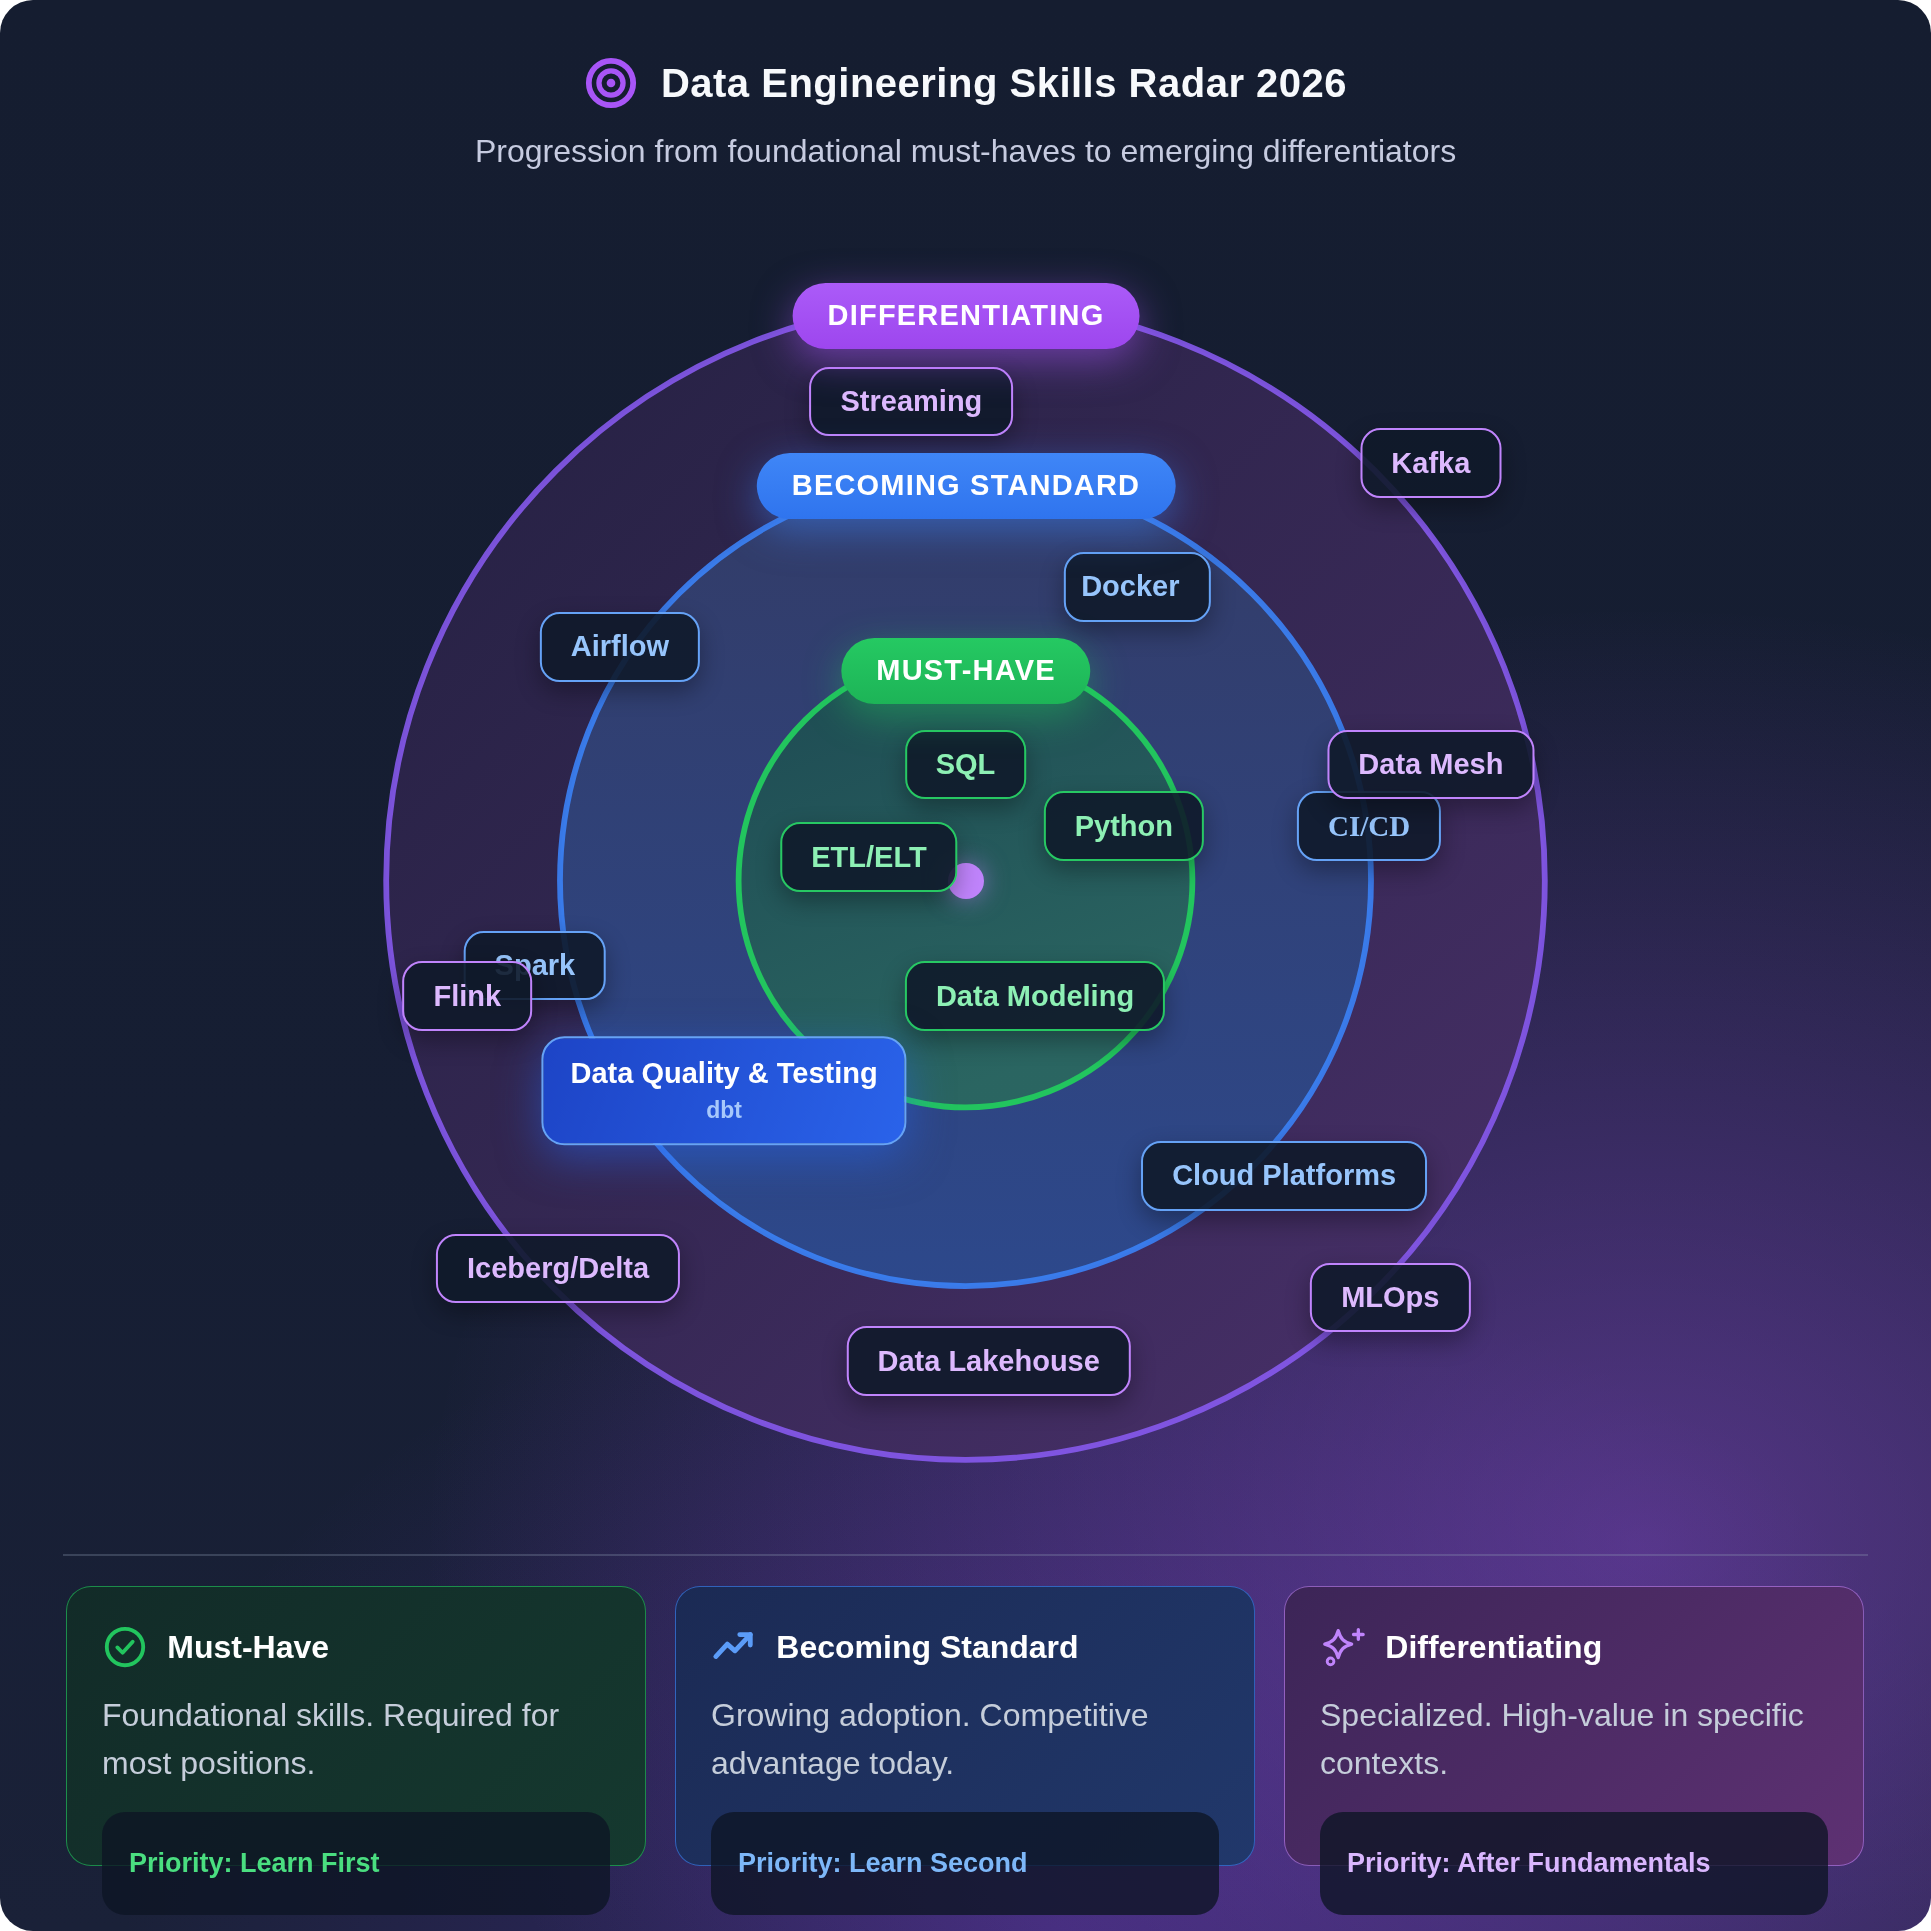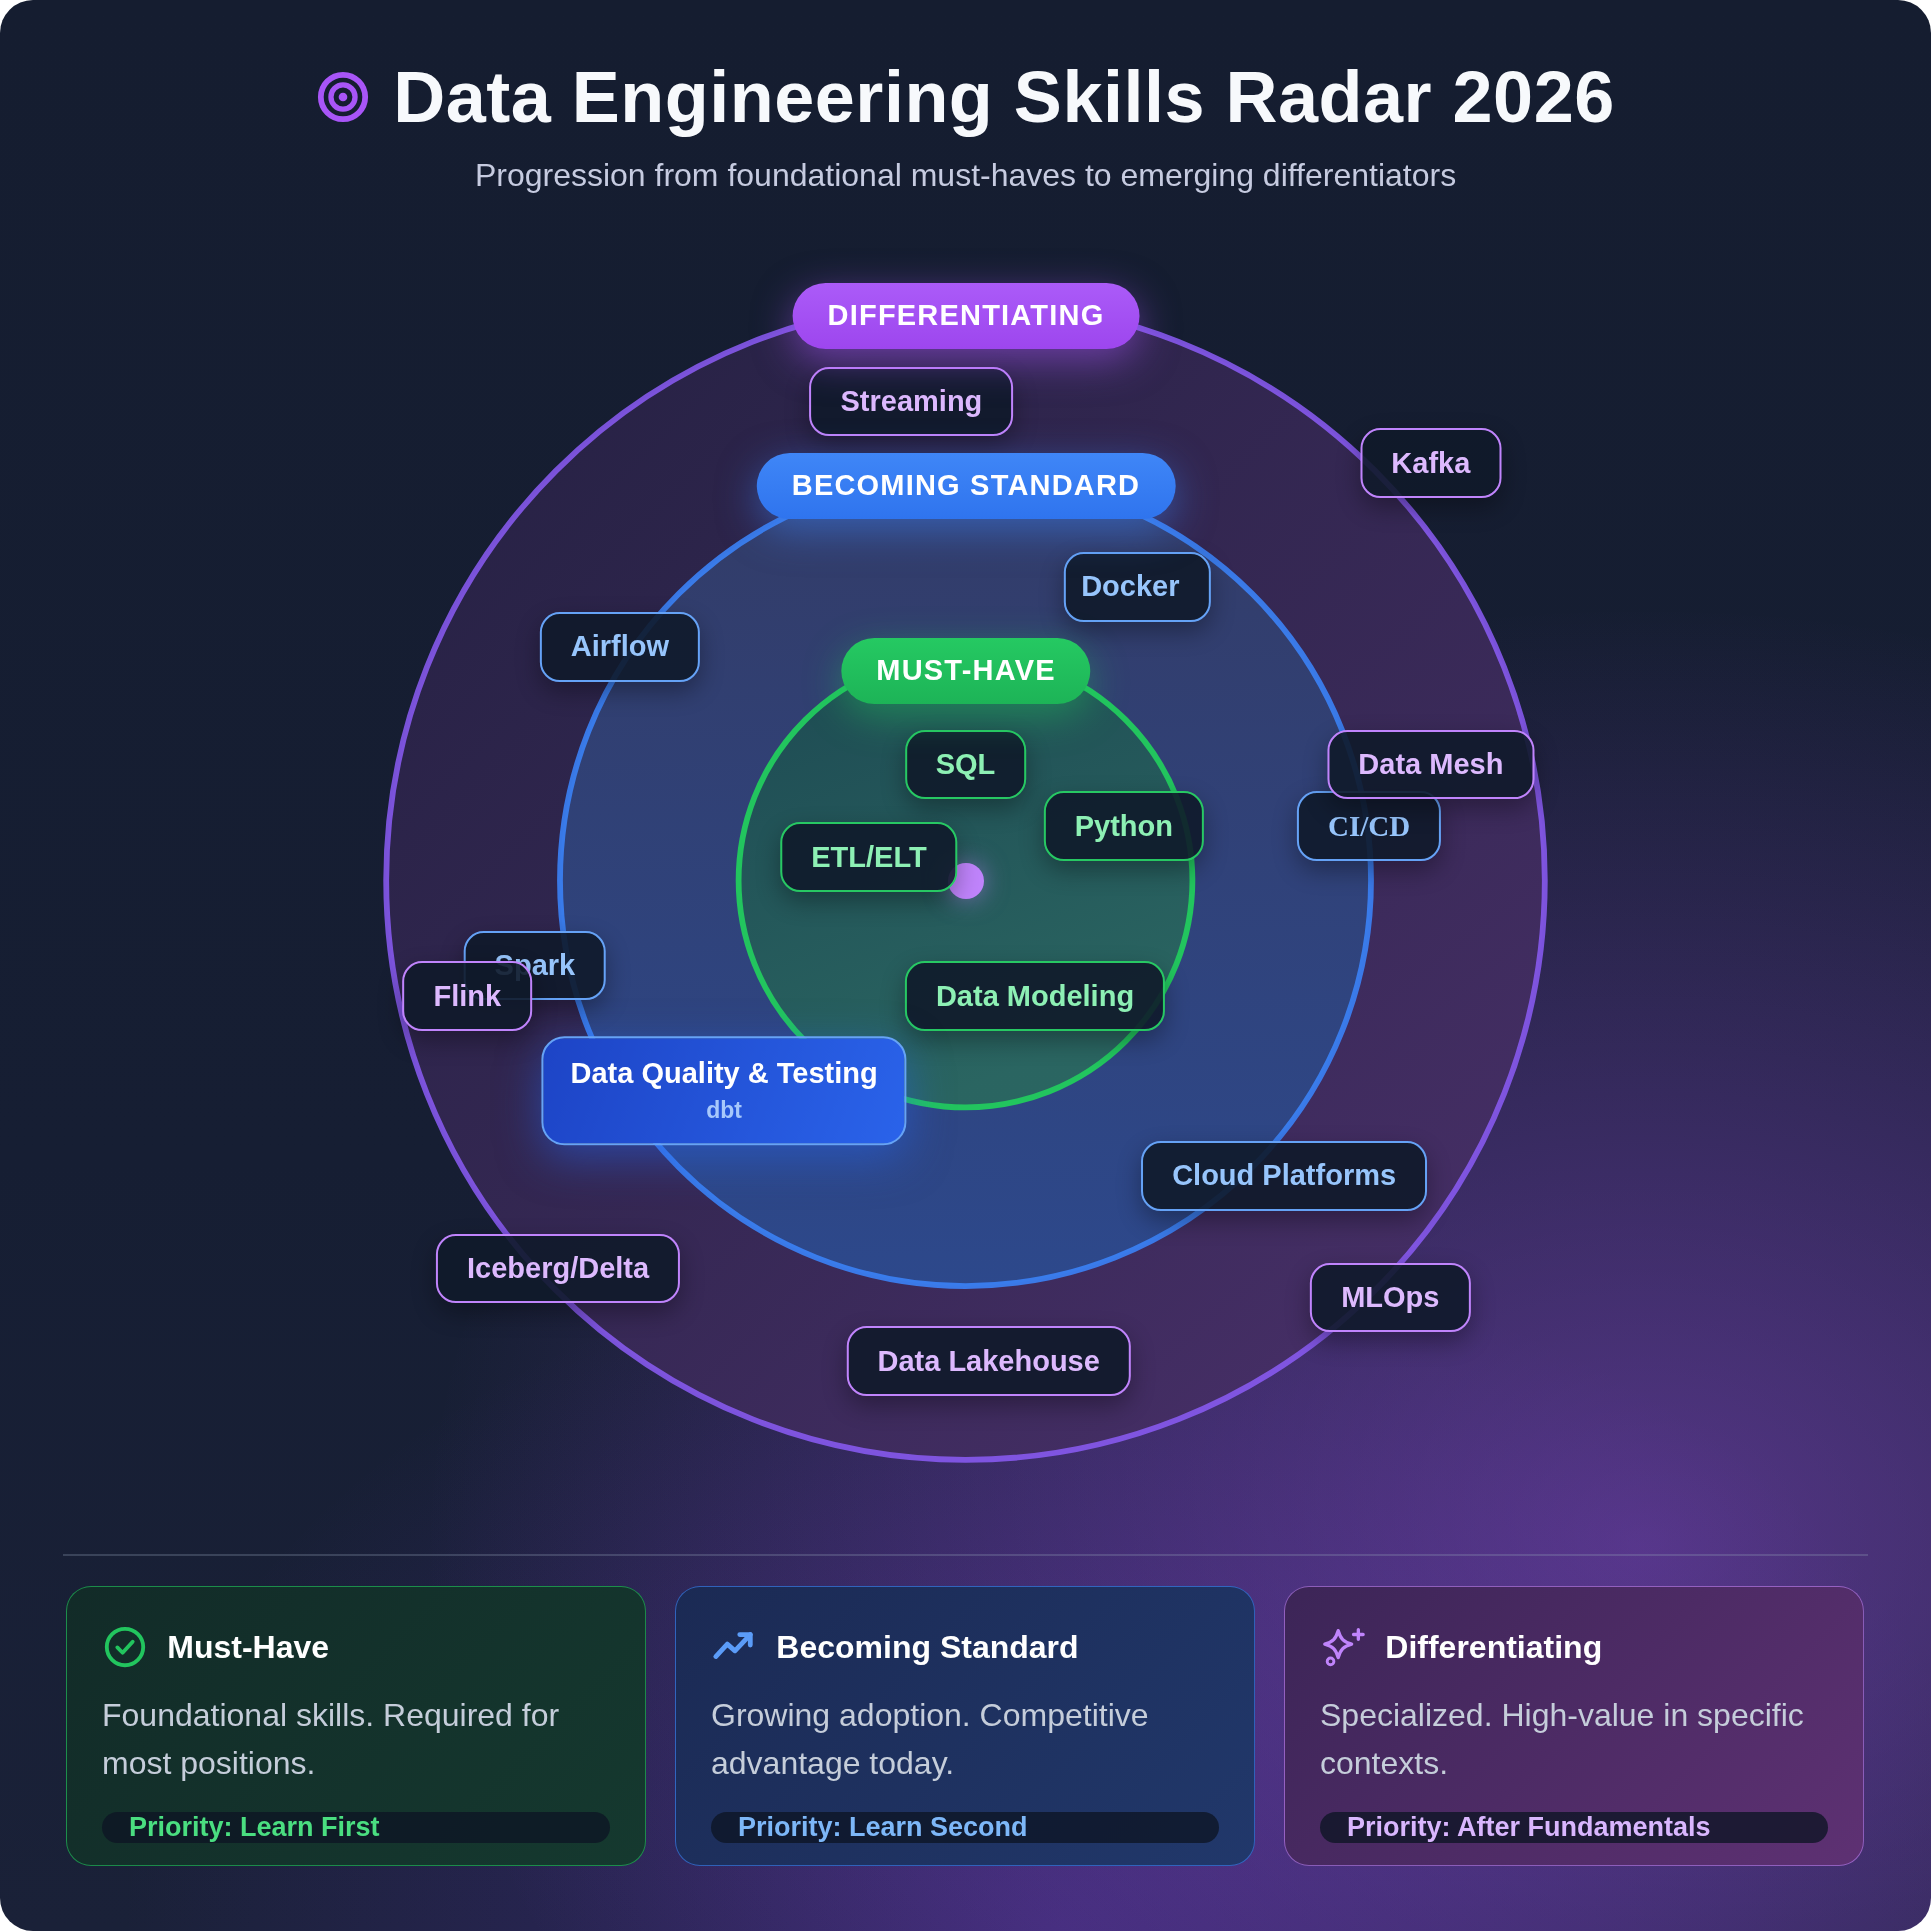--- a/index.html
+++ b/index.html
@@ -7,21 +7,21 @@
   .page{position:absolute;inset:0;border-radius:33px;overflow:hidden;
     background:
       radial-gradient(1690px 1303px at 85% 80%, rgba(168,85,247,0.42), rgba(168,85,247,0.10) 55%, rgba(168,85,247,0) 72%),
       radial-gradient(1448px 1062px at 55% 100%, rgba(124,58,237,0.28), rgba(124,58,237,0) 65%),
       linear-gradient(180deg,#151d30 0%,#161e33 60%,#1a2138 100%);
   }
 
   
   .header{position:absolute;top:56px;left:0;width:100%;text-align:center;z-index:6;}
   .title-row{display:inline-flex;align-items:center;gap:23px;}
-  .title{font-size:72px;font-weight:800;color:#f7f9fc;letter-spacing:0.5px;}
+  .title{font-size:40px;font-weight:800;color:#f7f9fc;letter-spacing:0.5px;}
   .subtitle{margin-top:19.3px;font-size:32px;color:#c6cbe0;}
 
   
   .radar-svg{position:absolute;left:0;top:0;width:1931px;height:1931px;z-index:0;}
   .center-dot{position:absolute;left:966px;top:881px;width:36px;height:36px;border-radius:50%;
     background:#c084fc;transform:translate(-50%,-50%);z-index:1;box-shadow:0 0 25px rgba(192,132,252,.55);}
 
   .ring-pill{position:absolute;transform:translate(-50%,-50%);z-index:4;color:#ffffff;
     font-size:29px;font-weight:800;letter-spacing:1.2px;padding:16.4px 35px;border-radius:965px;white-space:nowrap;}
   .pill-diff{left:966px;top:316px;background:linear-gradient(180deg,#ab5bf8,#9d46ee);
@@ -44,21 +44,21 @@
   
   .divider{position:absolute;left:63px;right:63px;top:1554px;height:1.9px;background:rgba(148,163,184,0.28);z-index:2;}
   .legend{position:absolute;left:66px;right:67px;top:1586px;display:flex;gap:29px;z-index:5;}
   .card{flex:1 1 0;border:1.9px solid;border-radius:25px;padding:37px 35px;box-sizing:border-box;height:280px;}
   .card-must{background:linear-gradient(135deg,#122b28 0%,#15392f 100%);border-color:rgba(34,197,94,.62);}
   .card-std{background:linear-gradient(135deg,#1b2a54 0%,#21386b 100%);border-color:rgba(59,130,246,.62);}
   .card-diff{background:linear-gradient(135deg,#3c2557 0%,#5e3173 100%);border-color:rgba(192,132,252,.58);}
   .card-head{display:flex;align-items:center;gap:19.3px;}
   .card-title{font-size:32px;font-weight:800;color:#ffffff;}
   .card-desc{margin-top:21px;font-size:32px;line-height:1.5;color:#c5cdda;max-width:521px;}
-  .prio{margin-top:25px;background:rgba(13,20,36,0.78);border-radius:23px;padding:0 27px;
+  .prio{margin-top:25px;background:rgba(13,20,36,0.78);border-radius:23px;padding:36px 27px;
     font-size:27px;font-weight:700;}
   .prio-must{color:#4ade80;}
   .prio-std{color:#7db7f8;}
   .prio-diff{color:#d9b6fe;}
   .icon-svg{display:block;}
 </style>
 </head>
 <body>
 
 <div class="page">

